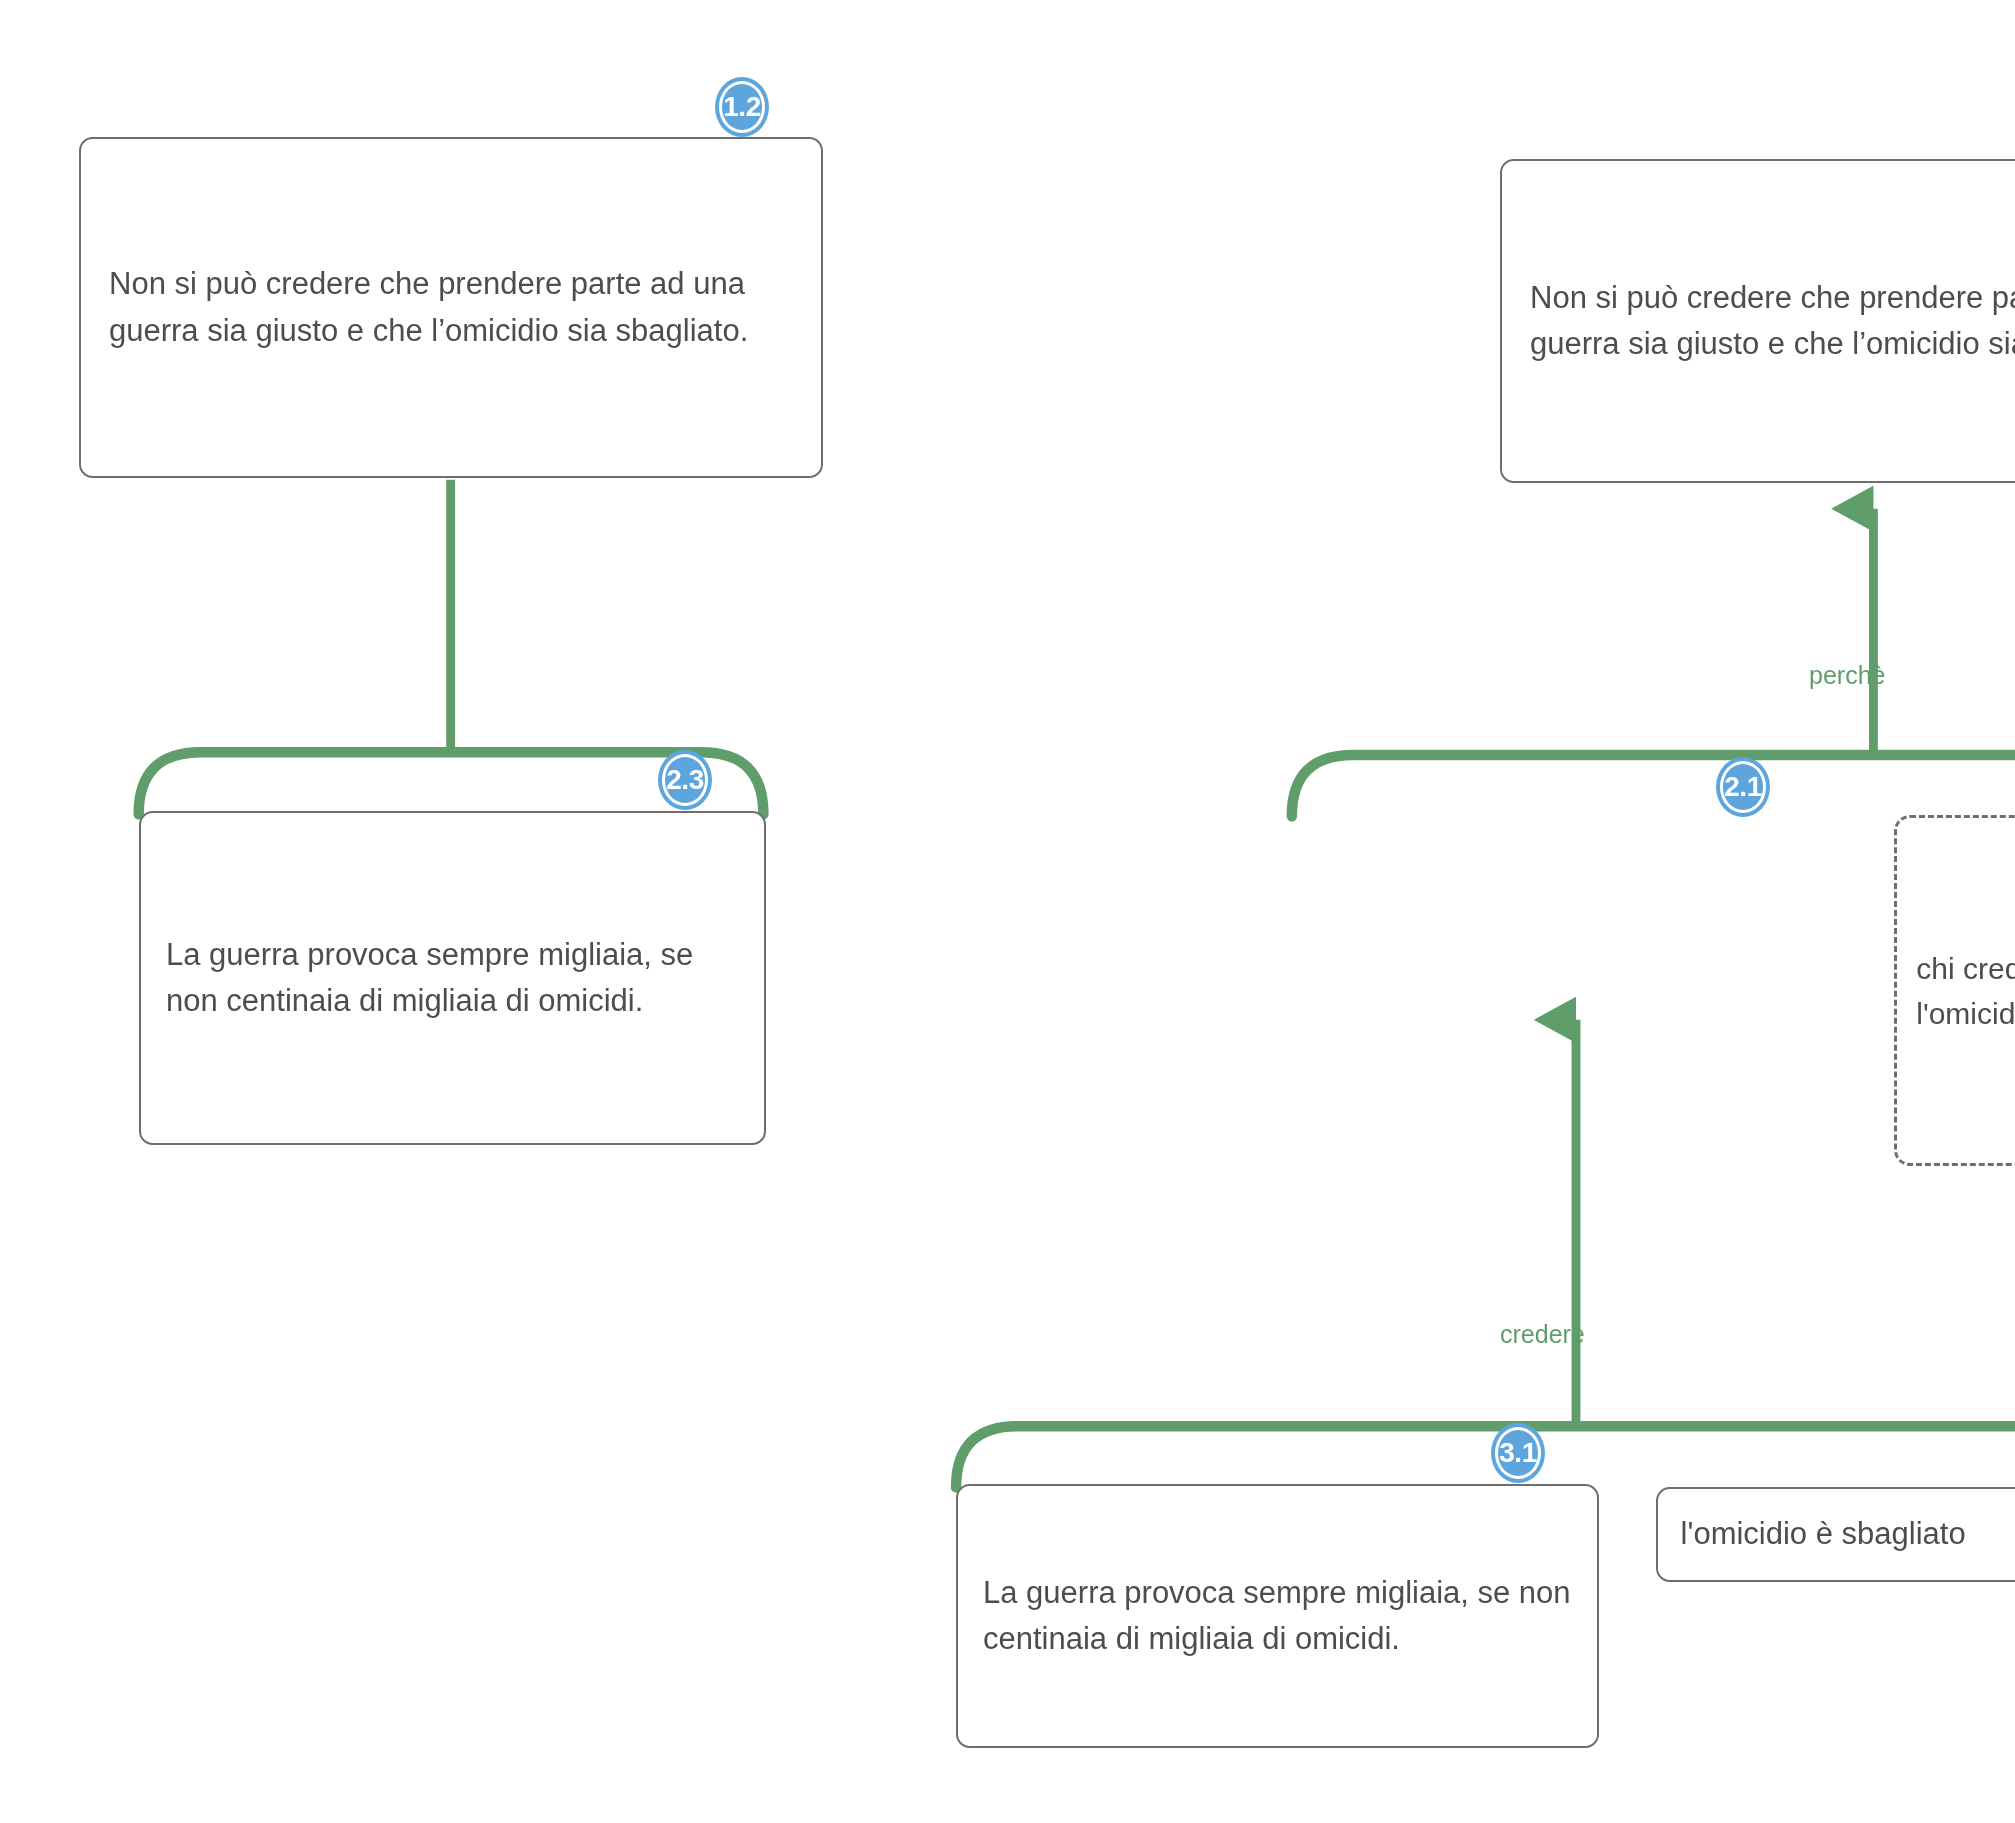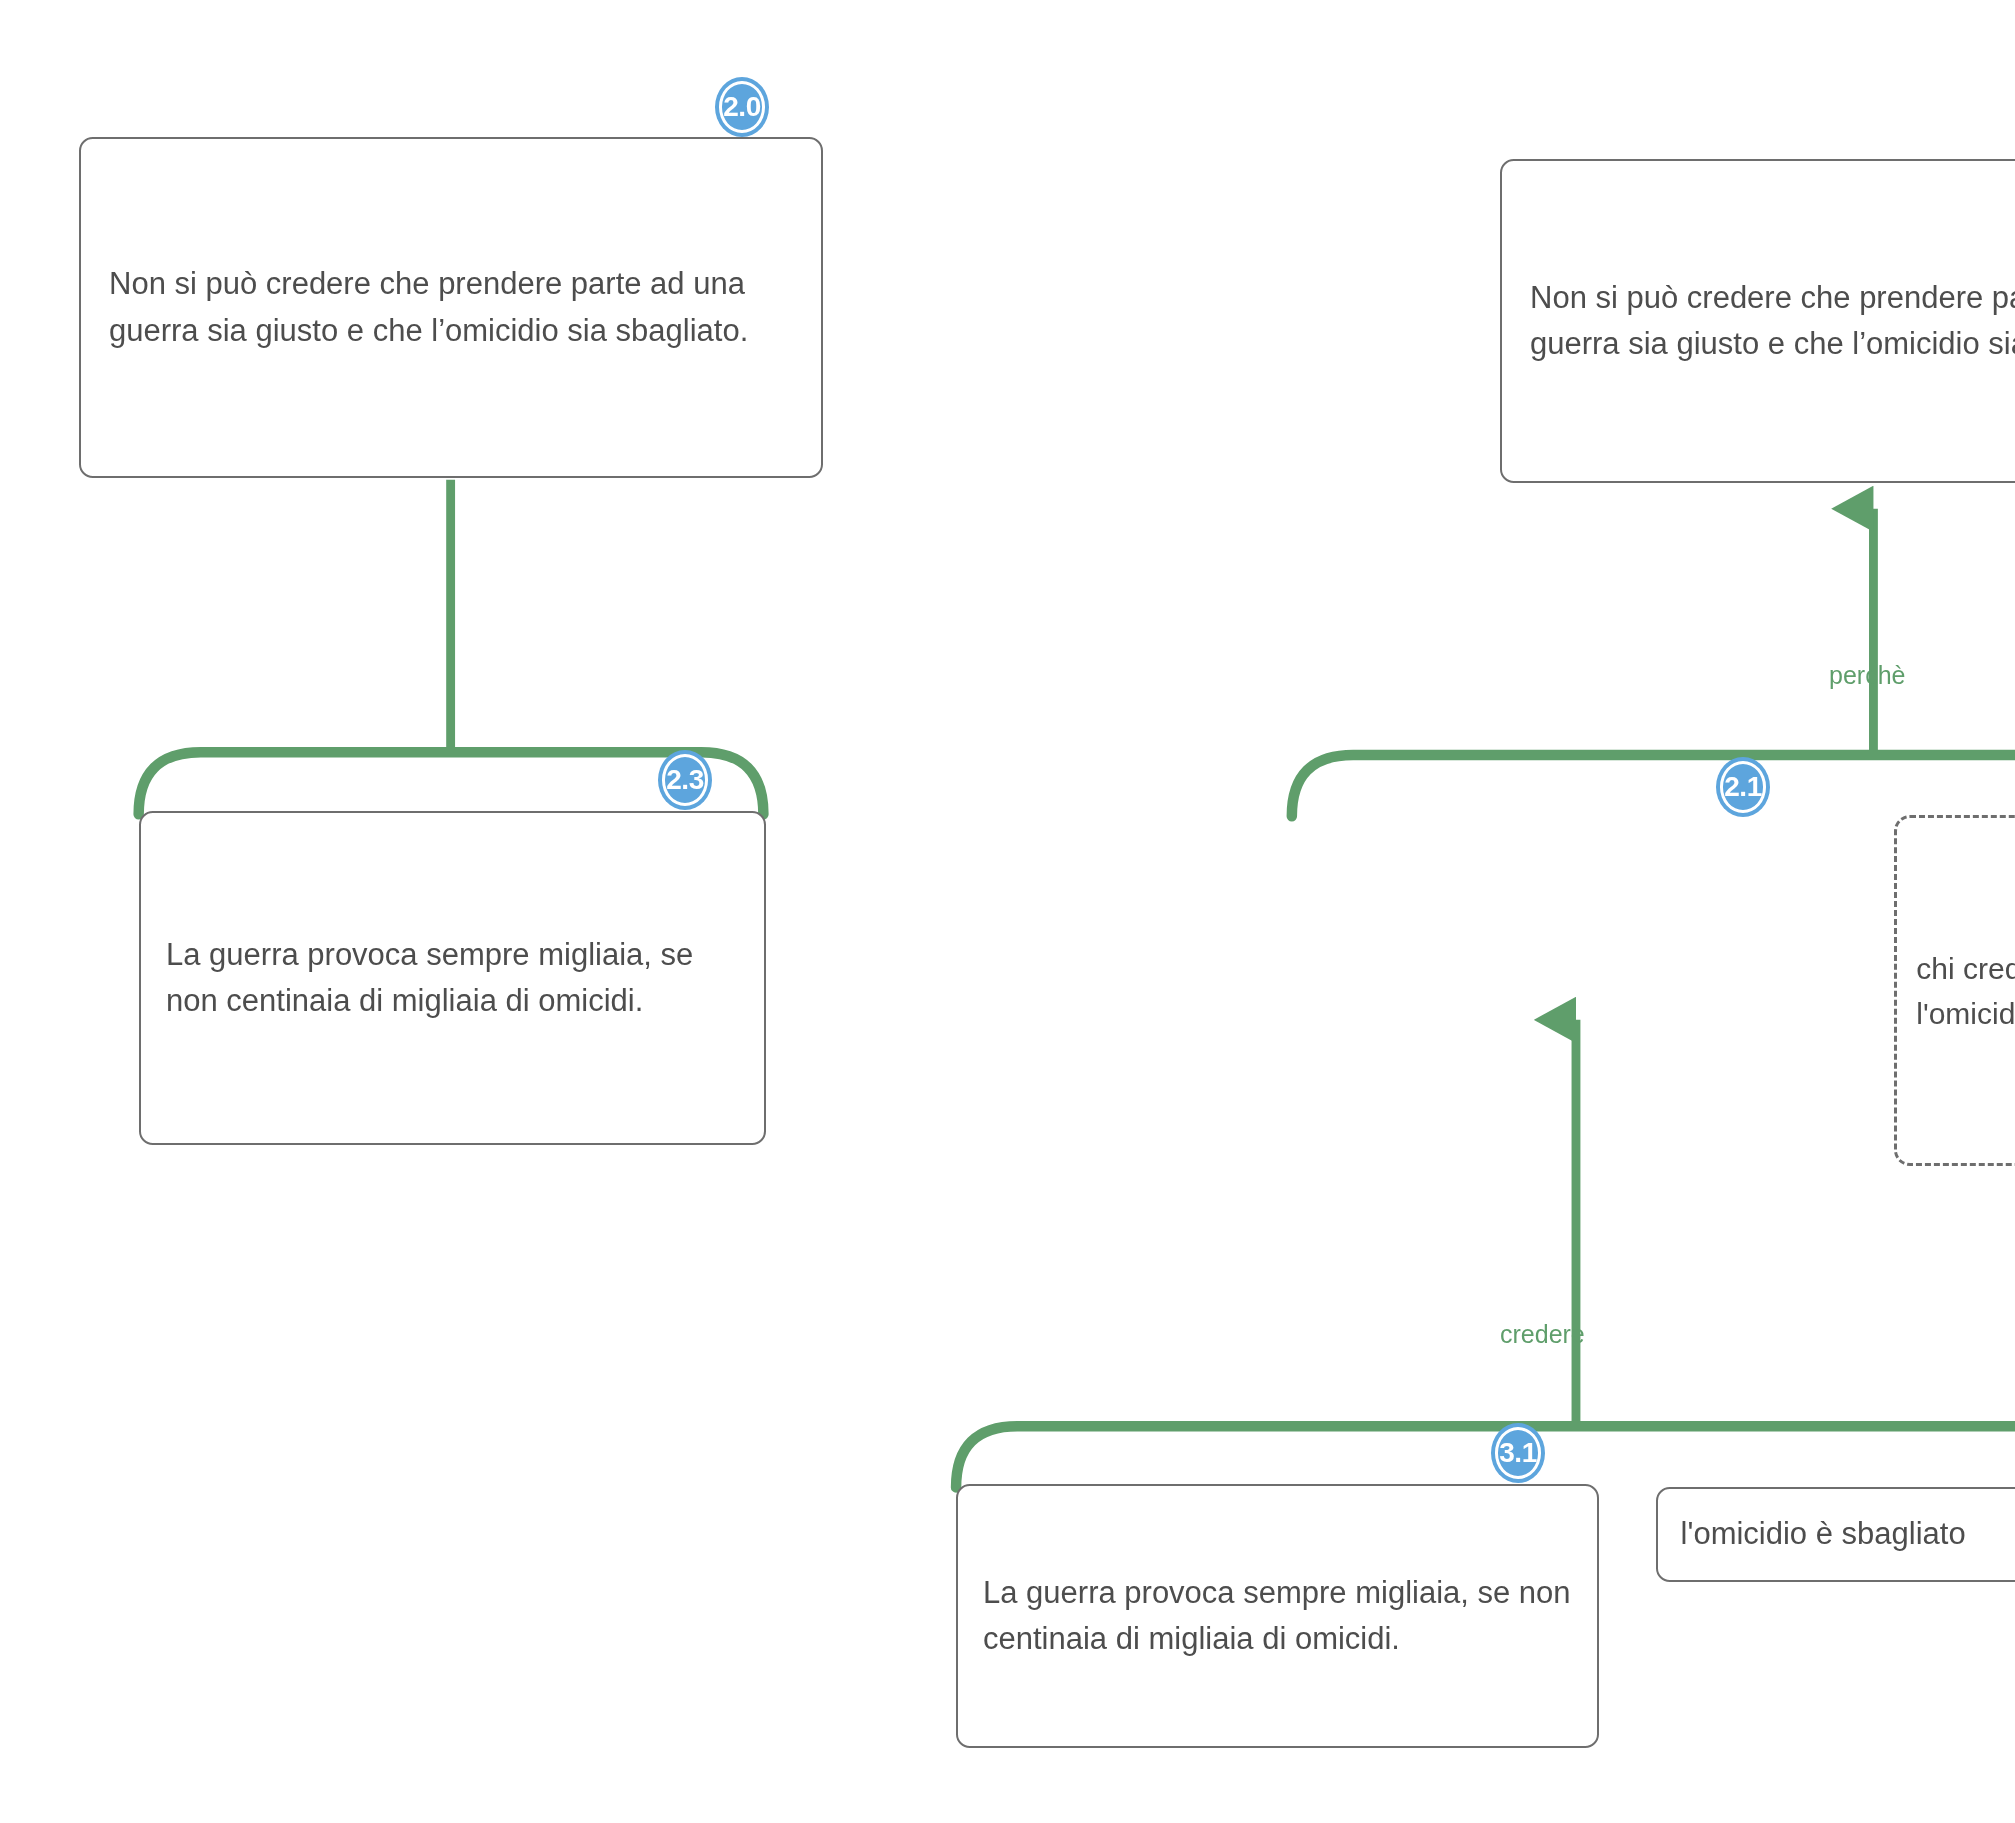--- a/index.html
+++ b/index.html
@@ -90,35 +90,35 @@
       <path d="M3910 3540 L3910 2530" stroke="#5f9e6b" stroke-width="22" fill="none" marker-end="url(#arrowGreen)"></path>
 
       <path d="M2372 3690 Q2372 3538 2524 3538 L5278 3538 Q5430 3538 5430 3690" stroke="#5f9e6b" stroke-width="26" fill="none" stroke-linecap="round"></path>
     </g>
   </svg>
 
   <div class="node solid center" style="left:79px;top:137px;width:744px;height:341px;padding:16px 28px;font-size:31px;">
     <div class="txt">Non si può credere che prendere parte ad una guerra sia giusto e che l’omicidio sia sbagliato.</div>
   </div>
   <div class="badge" style="left:715px;top:77px;">
-    <span>2.0</span>
+    <span>1.2</span>
   </div>
 
   <div class="node solid left" style="left:139px;top:811px;width:627px;height:334px;padding:14.5px 25px;font-size:31px;">
     <div class="txt">La guerra provoca sempre migliaia, se non centinaia di migliaia di omicidi.</div>
   </div>
   <div class="badge" style="left:658px;top:750px;">
     <span>2.3</span>
   </div>
 
   <div class="node solid center" style="left:1500px;top:159px;width:748px;height:324px;padding:14.5px 28px;font-size:31px;">
     <div class="txt">Non si può credere che prendere parte ad una guerra sia giusto e che l’omicidio sia sbagliato.</div>
   </div>
 
-  <div class="edge-label" style="left:1809px;top:661px;margin-left:20px;">perchè</div>
+  <div class="edge-label" style="left:1809px;top:661px;">perchè</div>
 
   <div class="badge" style="left:1716px;top:757px;">
     <span>2.1</span>
   </div>
 
   <div class="node dashed left" style="left:1894px;top:815px;width:533px;height:351px;padding:8px 19.3px;font-size:30px;">
     <div class="txt">chi crede che la guerra è giusta e l'omicidio sbagliato si contraddice</div>
   </div>
 
   <div class="edge-label" style="left:1500px;top:1320px;">credere</div>

